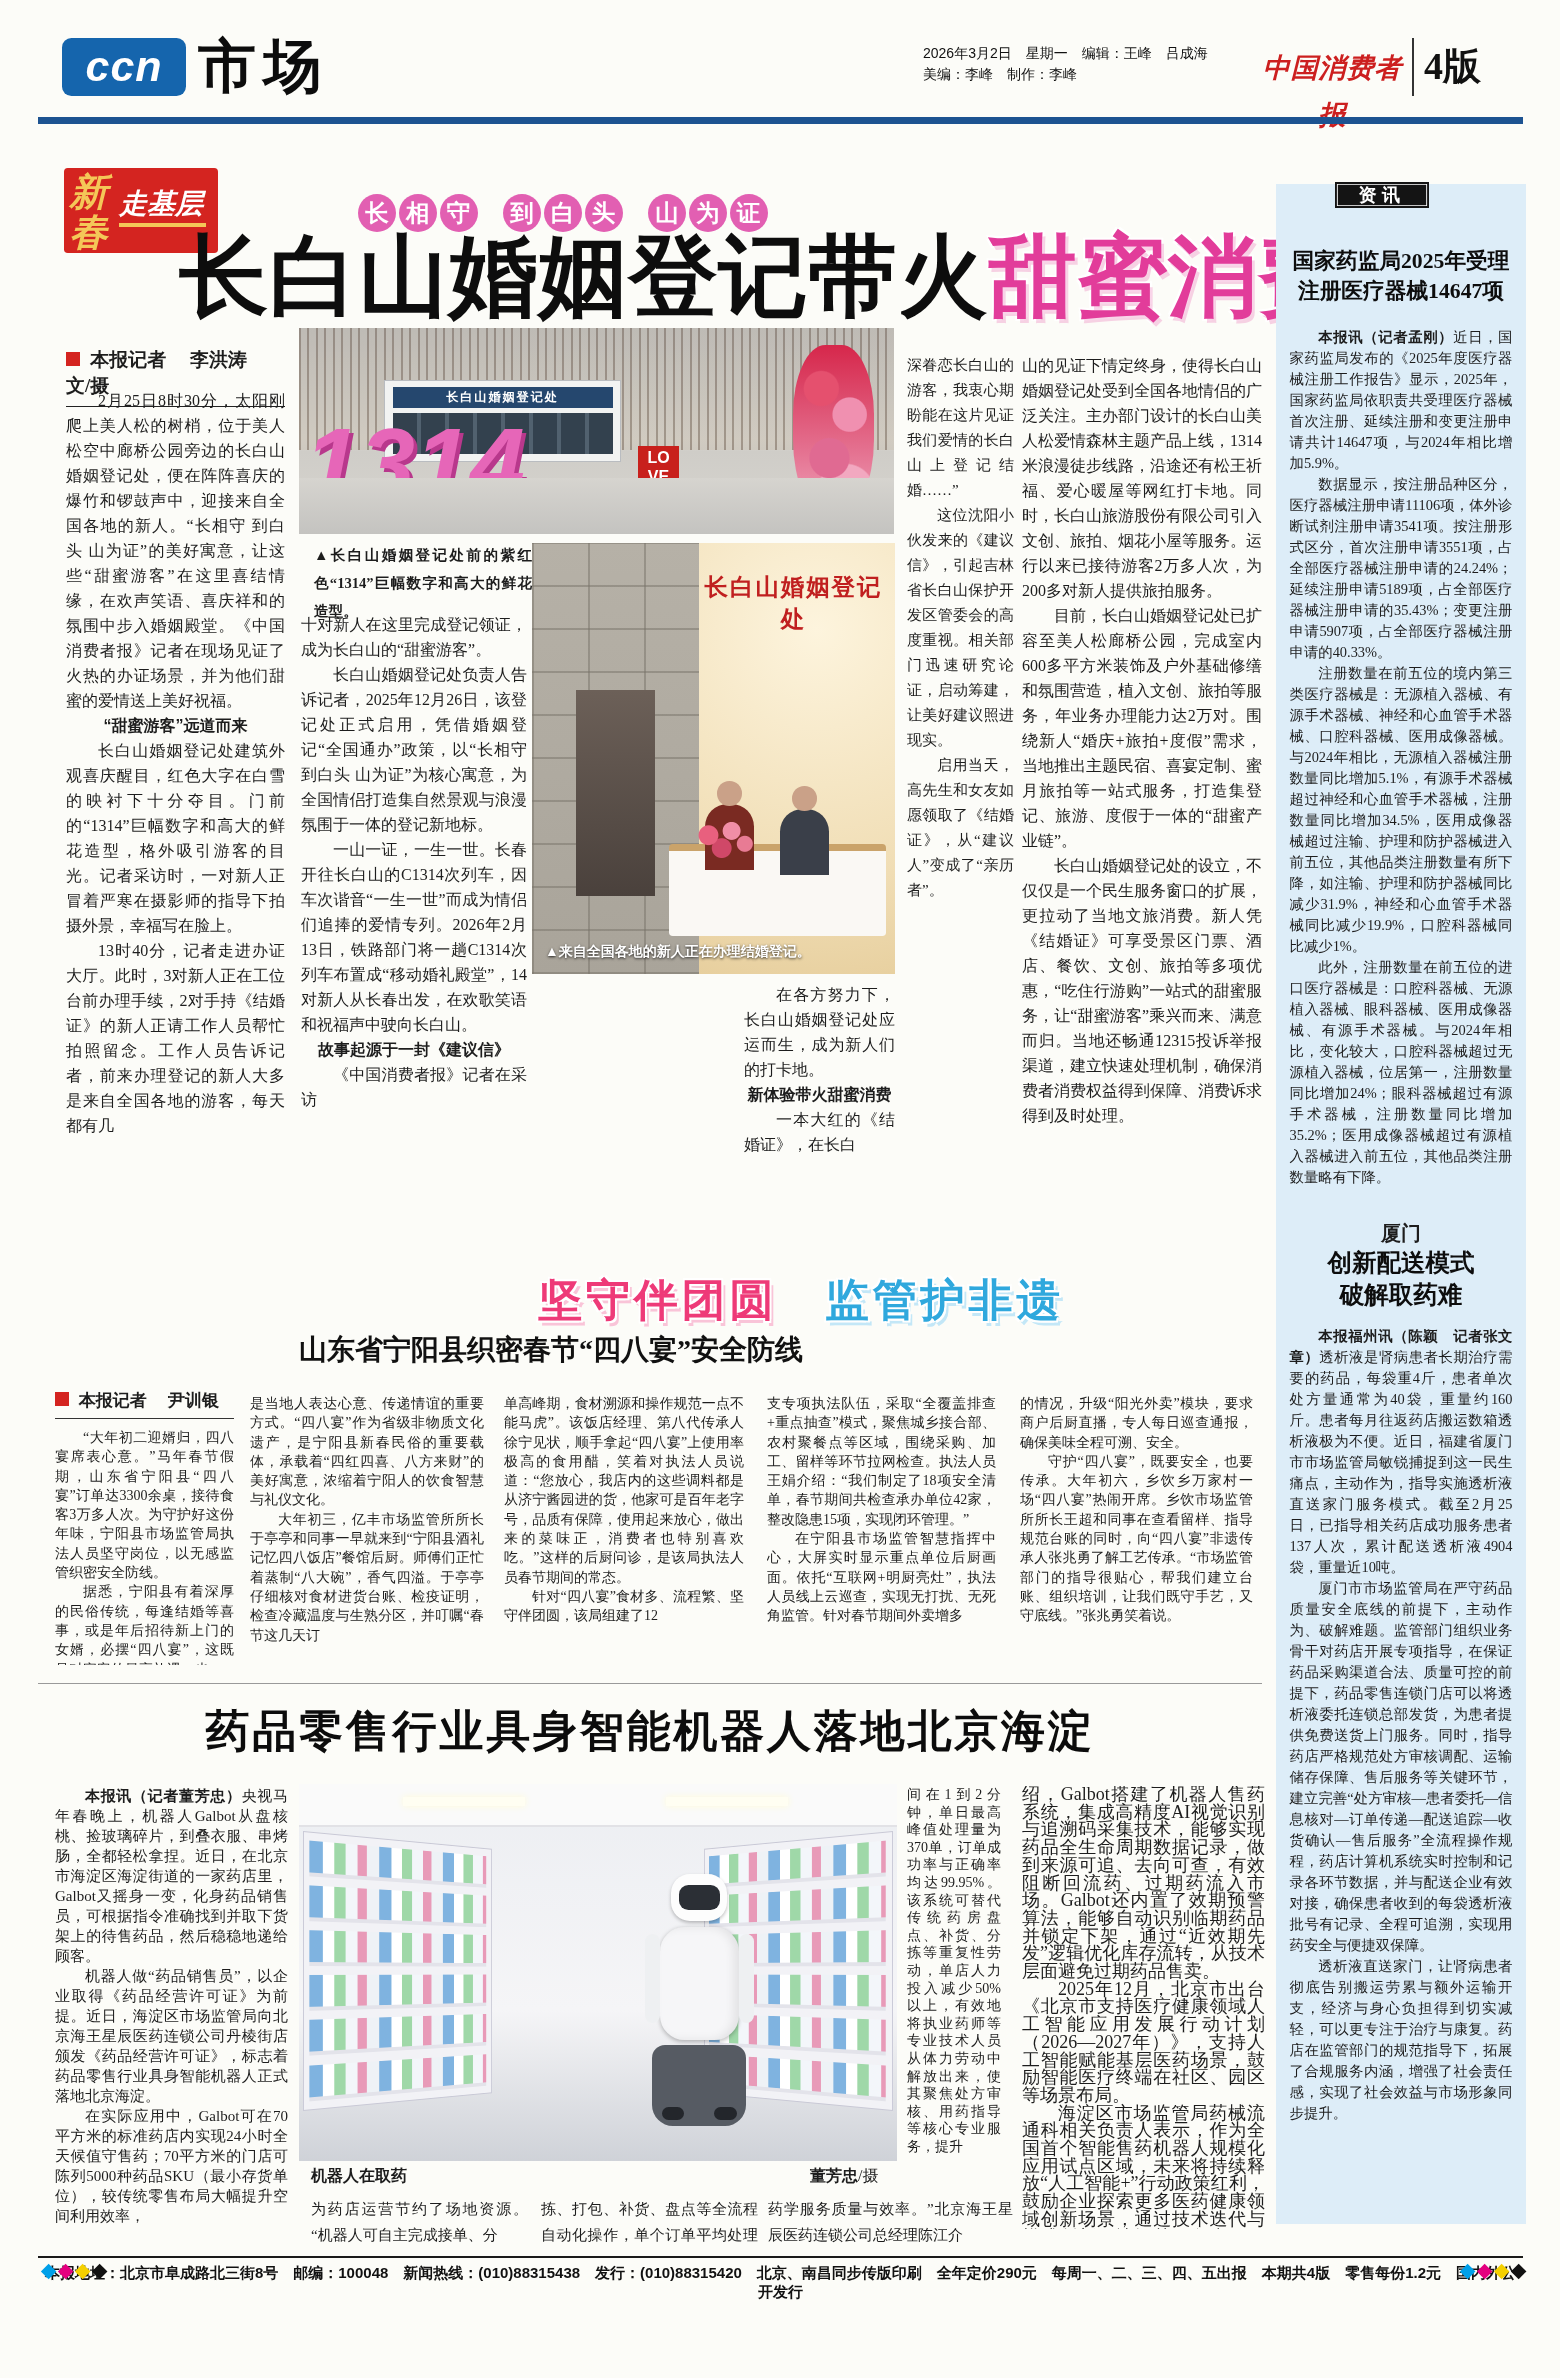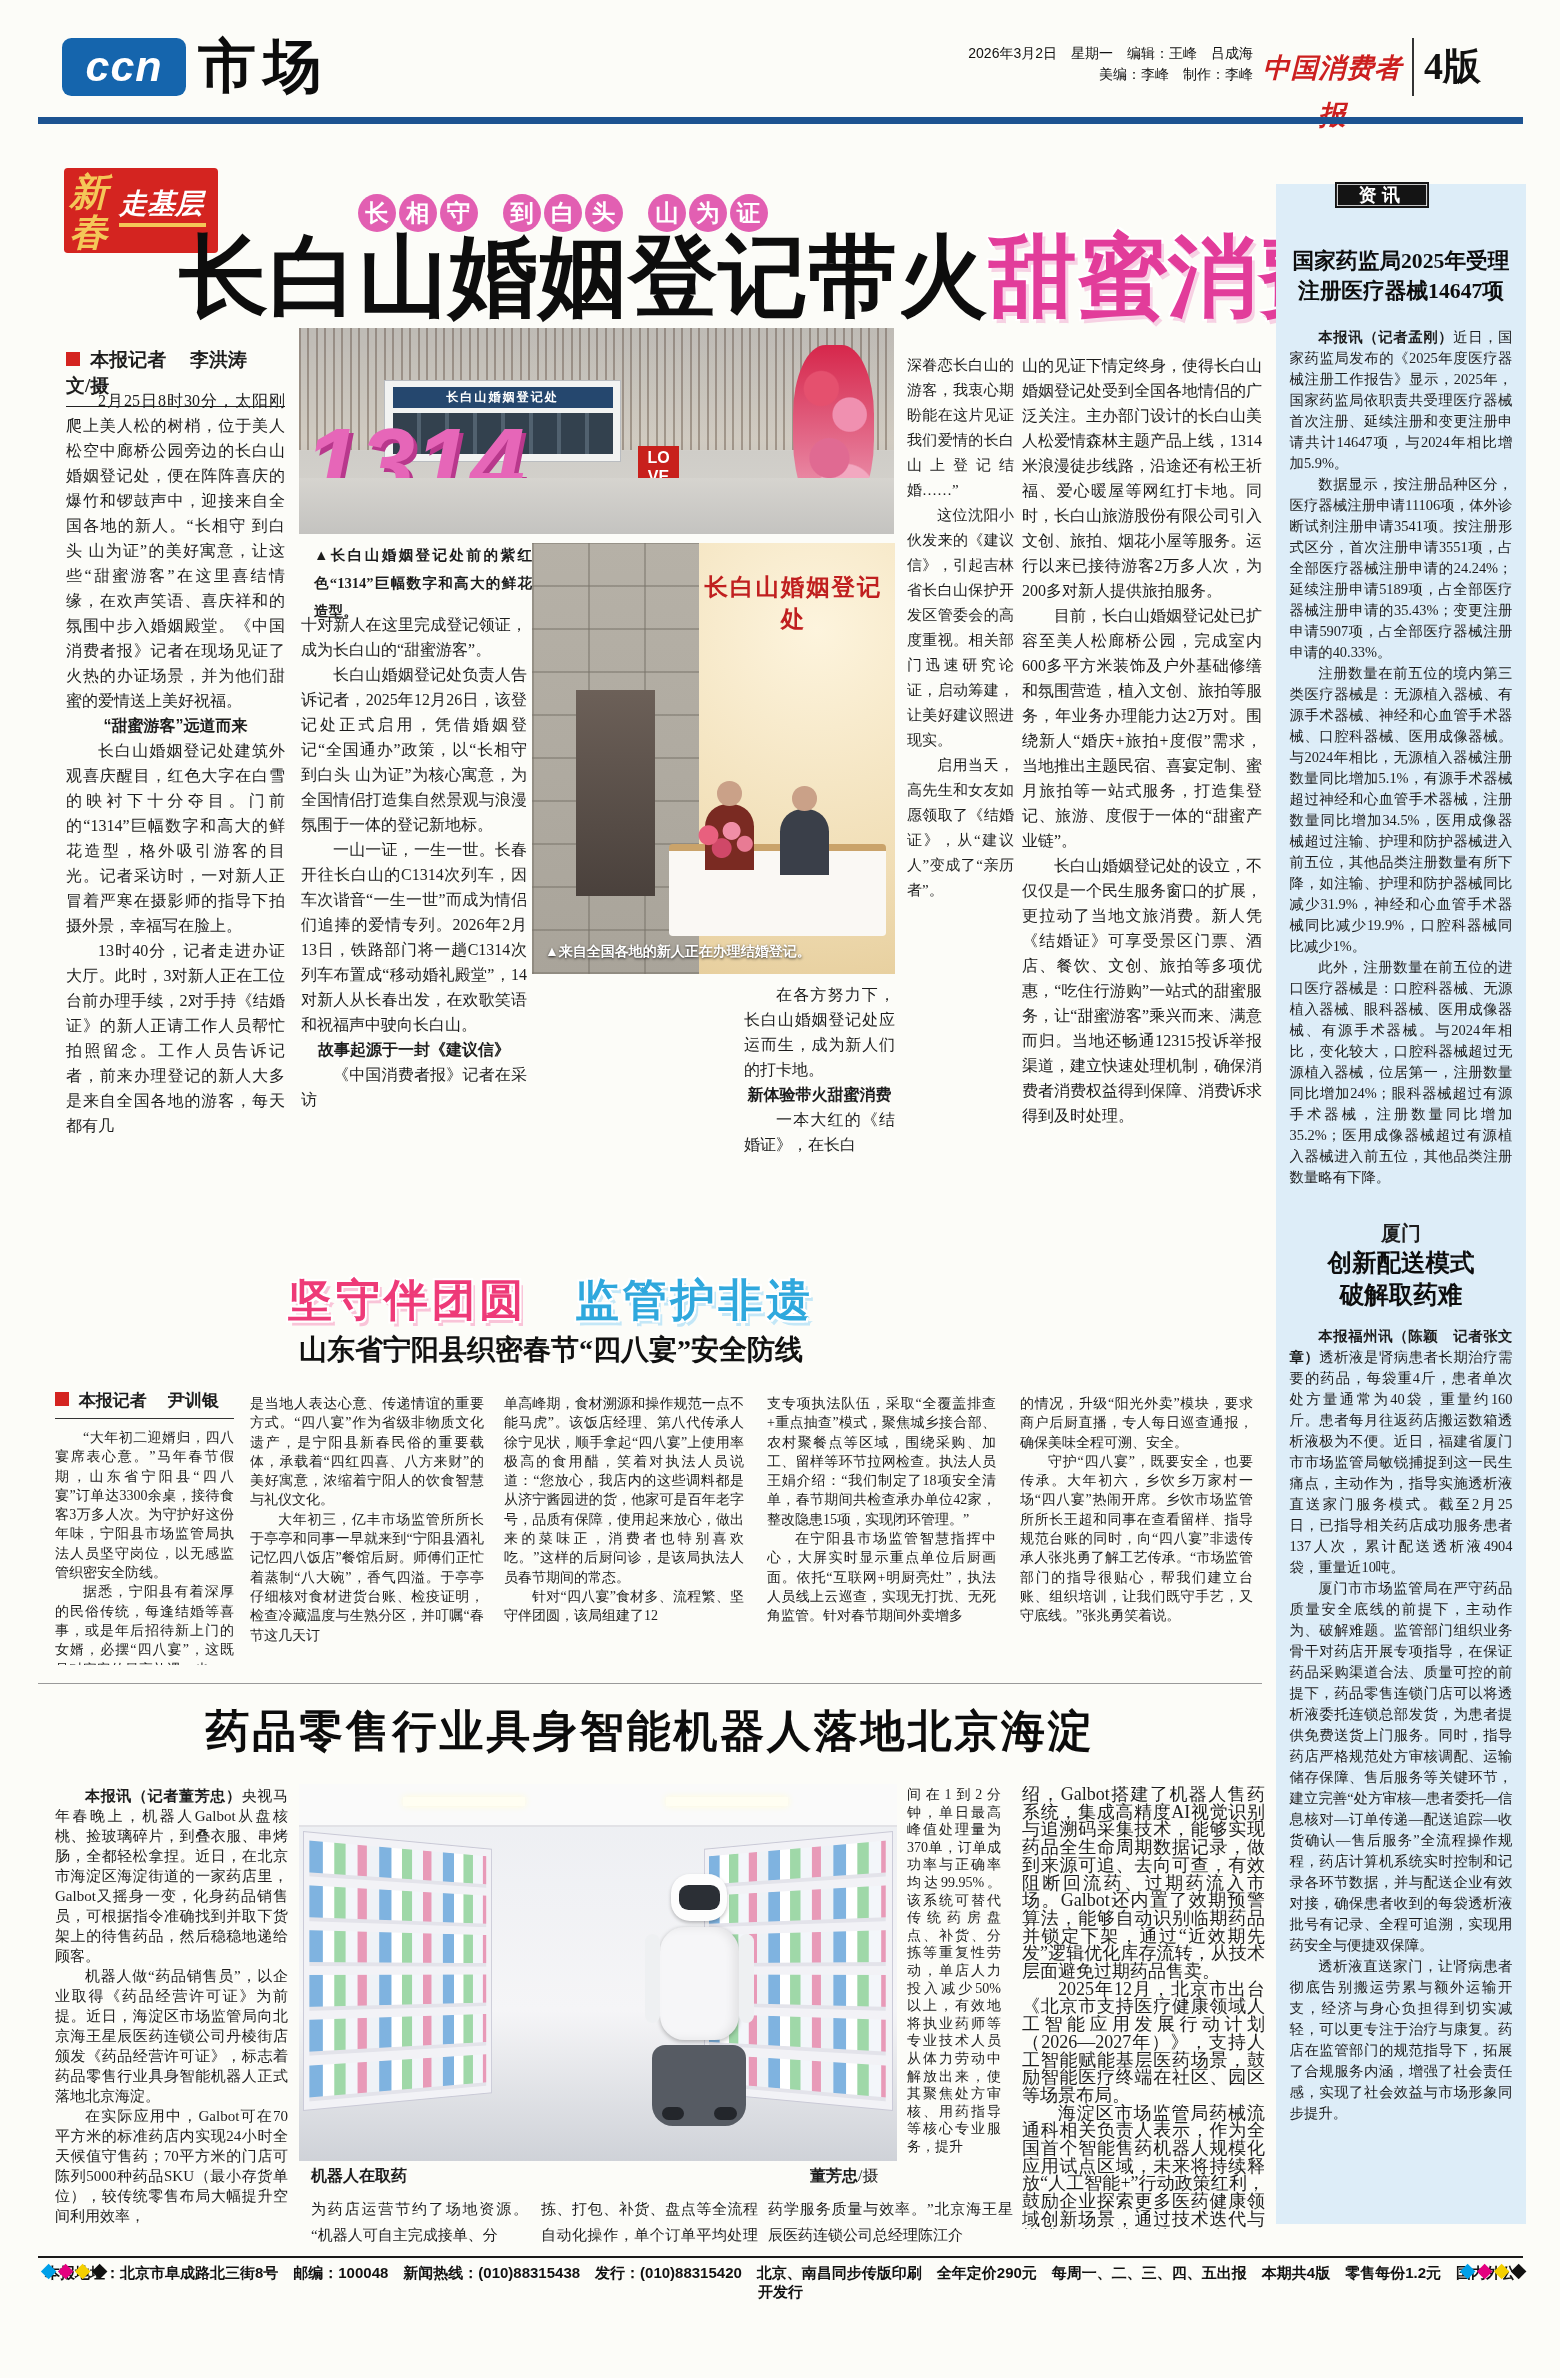--- a/index.html
+++ b/index.html
@@ -4,21 +4,21 @@
 <style>
   html,body{margin:0;padding:0;background:#e9e9e6;}
   .page{position:relative;width:1560px;height:2379px;margin:0 auto;background:#fcfcf8;
         font-family:"Liberation Serif",serif;color:#1d1d1d;overflow:hidden;}
   .abs{position:absolute;}
   
   .ccn-box{left:62px;top:38px;width:124px;height:58px;background:#1565ad;border-radius:9.4px;
            color:#fff;font-family:"Liberation Sans",sans-serif;font-weight:bold;font-style:italic;
            font-size:43px;text-align:center;line-height:56px;letter-spacing:0.9px;}
   .section-name{left:198px;top:28px;font-size:58px;font-weight:900;letter-spacing:7.5px;color:#0c0c0c;}
-  .date-block{left:923px;top:43px;width:330px;text-align:right;font-family:"Liberation Sans",sans-serif;
+  .date-block{left:923px;top:43px;width:330px;text-align:left;font-family:"Liberation Sans",sans-serif;
               font-size:14px;line-height:21px;color:#111;}
   .paper-logo{left:1262px;top:45px;width:141px;text-align:center;color:#cc1f1f;font-weight:900;
               font-size:27px;letter-spacing:0.9px;font-style:italic;line-height:47px;}
   .vrule{left:1412px;top:38px;width:1.9px;height:58px;background:#333;}
   .page-no{left:1424px;top:41px;font-size:38px;font-weight:700;color:#111;}
   .blue-rule{left:38px;top:117px;width:1485px;height:6.6px;background:#1d5391;}
   
   .badge{left:64px;top:168px;width:154px;height:85px;background:#d42420;border-radius:3.8px;overflow:hidden;}
   .badge .b1{position:absolute;left:5.6px;top:3.8px;font-size:38px;font-weight:900;color:#f4c758;
              font-style:italic;line-height:40px;width:49px;}
@@ -82,21 +82,21 @@
   .p2-person{position:absolute;width:49px;height:66px;border-radius:22.6px 22.6px 0 0;background:#7a2a22;}
   .p2-person:before{content:"";position:absolute;left:12.2px;top:-22.6px;width:24.5px;height:24.5px;border-radius:50%;background:#caa188;}
   .p2-flowers{position:absolute;left:160px;bottom:113px;width:66px;height:43px;
               background:radial-gradient(circle at 25% 40%,#e8607e 9.4px,transparent 10.4px),
                          radial-gradient(circle at 60% 30%,#f08ea6 8.5px,transparent 9.4px),
                          radial-gradient(circle at 45% 70%,#d04868 9.4px,transparent 10.4px),
                          radial-gradient(circle at 80% 60%,#e87b94 7.5px,transparent 8.5px);}
   .p2-cap{position:absolute;left:13px;bottom:13px;color:#fff;font-size:14px;font-weight:700;
           text-shadow:0 0.9px 2.8px rgba(0,0,0,.8);}
   
-  .mid-title{left:38px;top:1271px;width:1026px;text-align:center;font-size:44px;font-weight:900;
+  .mid-title{left:38px;top:1271px;width:1026px;text-align:right;font-size:44px;font-weight:900;
              font-family:"Liberation Sans",sans-serif;letter-spacing:3.8px;}
   .mt-red{color:#ee3a78;text-shadow:-1.9px -1.9px 0 #fff,1.9px -1.9px 0 #fff,-1.9px 1.9px 0 #fff,1.9px 1.9px 0 #fff,3.8px 4.7px 0 #f9c4d8;}
   .mt-blue{color:#2fa8dd;text-shadow:-1.9px -1.9px 0 #fff,1.9px -1.9px 0 #fff,-1.9px 1.9px 0 #fff,1.9px 1.9px 0 #fff,3.8px 4.7px 0 #c3e7f7;}
   .mid-sub{left:38px;top:1331px;width:1026px;text-align:center;font-size:28px;font-weight:700;color:#111;}
   .midcol{font-size:14px;line-height:19.3px;}
   .mid-byline{left:55px;top:1389px;width:179px;border-bottom:1.9px solid #333;padding-bottom:5.6px;
               font-size:17px;font-weight:700;}
   
   .hrule{left:38px;top:1683px;width:1224px;height:0.9px;background:#9a9a9a;}
   .bot-title{left:38px;top:1702px;width:1224px;text-align:center;font-size:44px;font-weight:900;

